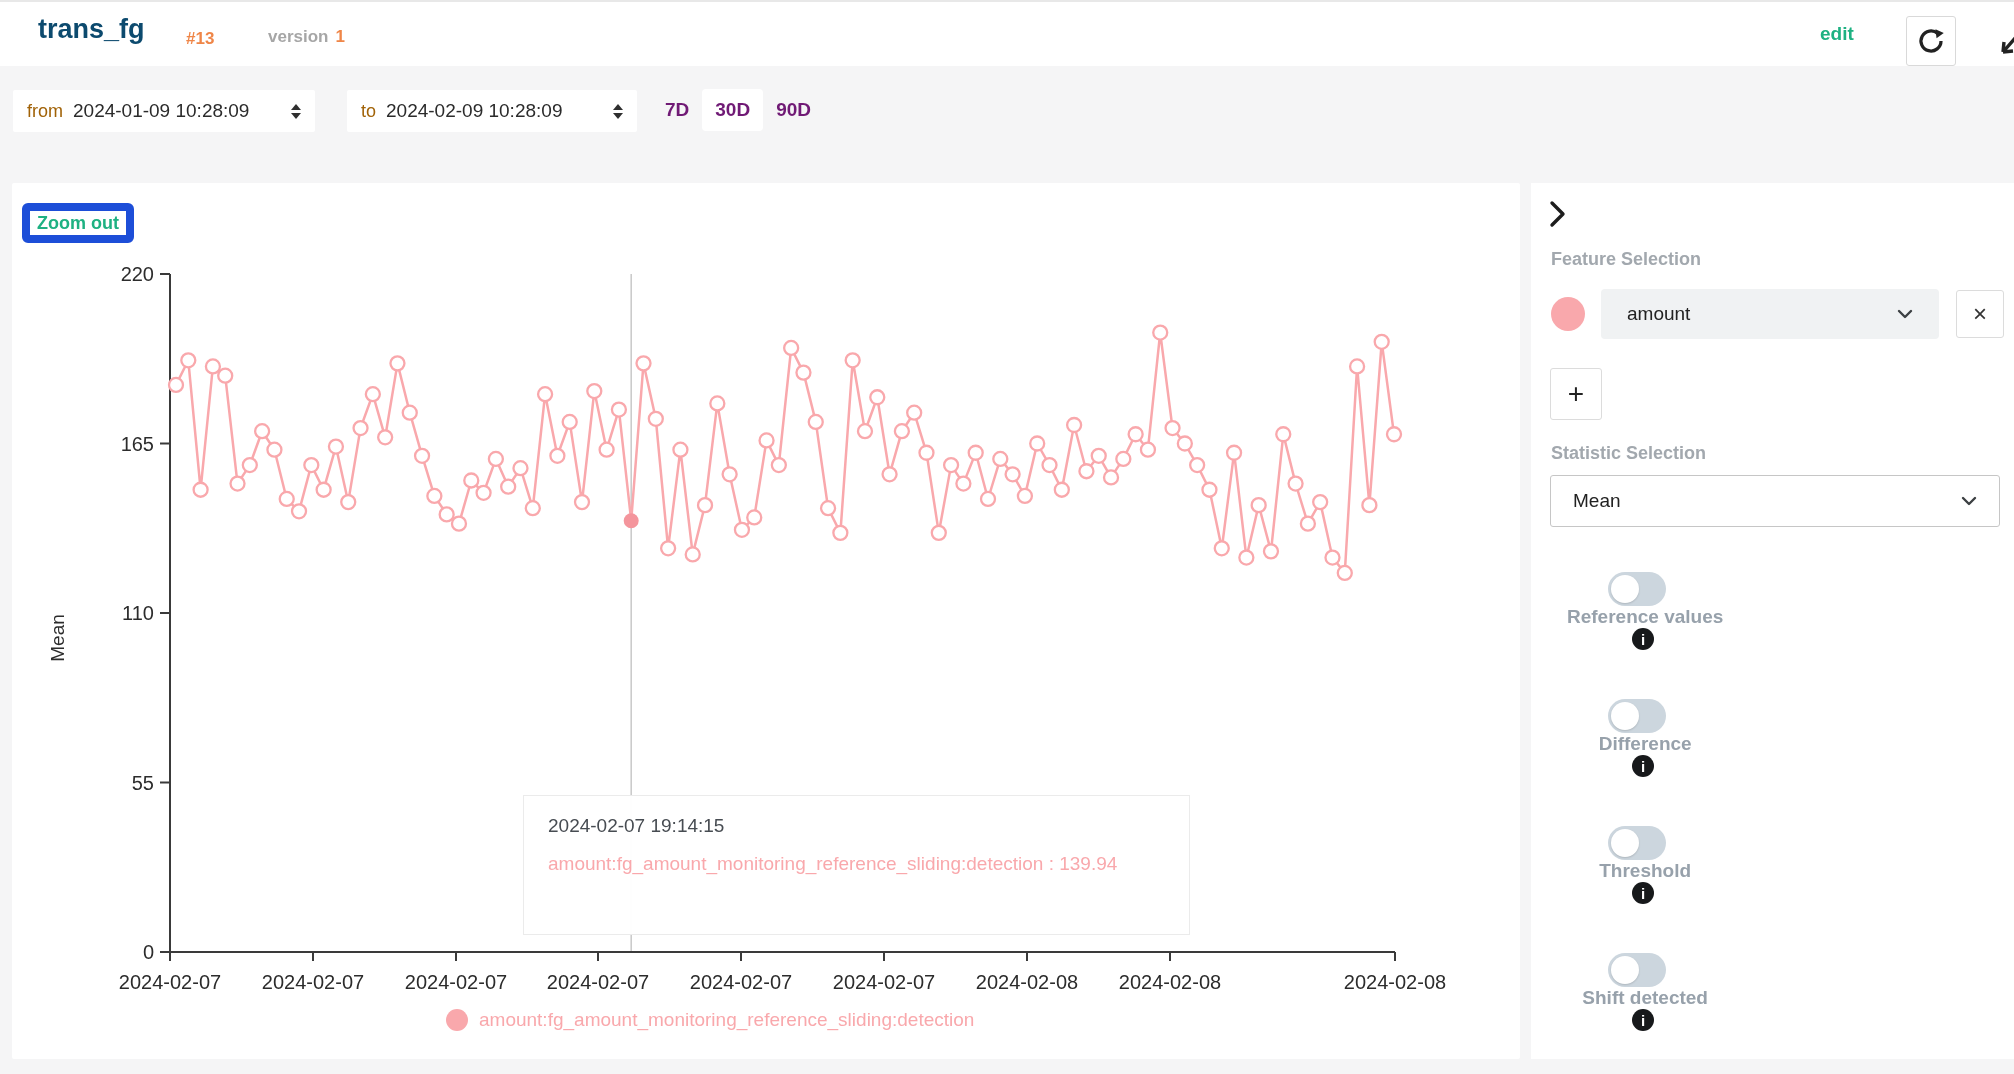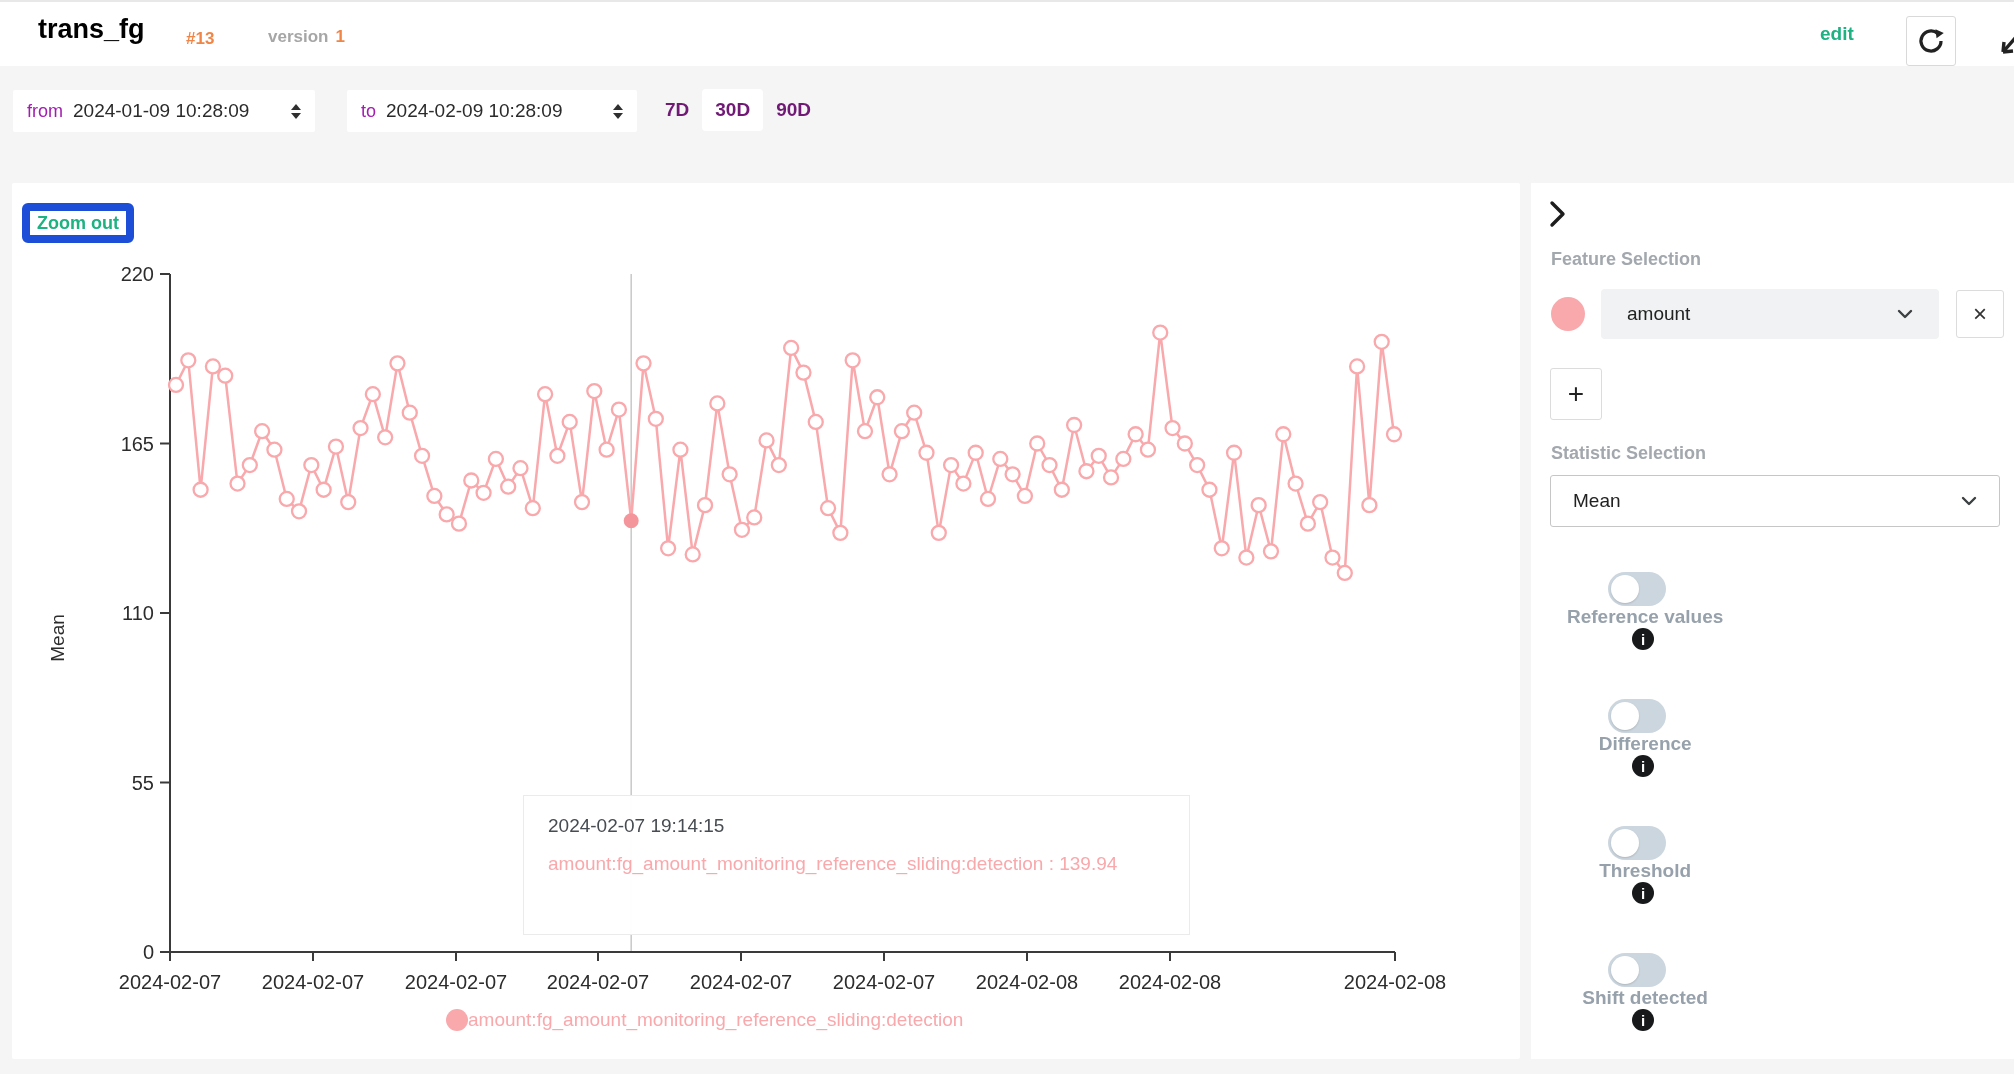--- a/index.html
+++ b/index.html
@@ -4,47 +4,47 @@
 <style>
   html,body{margin:0;padding:0;}
   body{
     width:2014px;height:1074px;position:relative;overflow:hidden;
     background:#f5f5f6;
     font-family:"Liberation Sans","DejaVu Sans",sans-serif;
     -webkit-font-smoothing:antialiased;
   }
   
   .header{position:absolute;left:0;top:0;width:2014px;height:64px;background:#fff;border-top:2px solid #e8e8e8;}
-  .page-title{position:absolute;left:38px;top:12px;font-size:27px;font-weight:700;color:#000000;}
+  .page-title{position:absolute;left:38px;top:12px;font-size:27px;font-weight:700;color:#0c4a6e;}
   .fg-badge{position:absolute;left:186px;top:27px;font-size:17px;font-weight:700;color:#ef8648;}
   .version{position:absolute;left:268px;top:25px;font-size:17px;font-weight:700;color:#a6a6a6;}
   .version .vnum{color:#ef8648;margin-left:7px;}
   .edit-link{position:absolute;left:1820px;top:21px;font-size:19px;font-weight:700;color:#1eb182;cursor:pointer;}
   .refresh-btn{position:absolute;left:1906px;top:14px;width:50px;height:50px;background:#fff;border:1px solid #d9d9d9;border-radius:3px;display:flex;align-items:center;justify-content:center;cursor:pointer;padding:0;}
   .partial-icon{position:absolute;left:2001px;top:22px;width:20px;height:34px;overflow:hidden;}
   
   .datebox{position:absolute;top:90px;height:42px;background:#fff;border-radius:2px;display:flex;align-items:center;padding:0 14px;box-sizing:border-box;cursor:pointer;}
-  .datebox .dlabel{font-size:18px;color:#a21caf;}
+  .datebox .dlabel{font-size:18px;color:#a16207;}
   .datebox .dvalue{font-size:19px;color:#2b2b2b;margin-left:10px;}
   .from-box{left:13px;width:302px;}
   .to-box{left:347px;width:290px;}
   .stepper{margin-left:auto;display:flex;flex-direction:column;gap:3px;padding-left:12px;}
   .stepper .up{width:0;height:0;border-left:5px solid transparent;border-right:5px solid transparent;border-bottom:6px solid #2f2f2f;}
   .stepper .down{width:0;height:0;border-left:5px solid transparent;border-right:5px solid transparent;border-top:6px solid #2f2f2f;}
   .ranges{position:absolute;left:652px;top:89px;display:flex;align-items:center;}
   .range-btn{font-size:19px;font-weight:700;color:#701a75;padding:10px 13px;border-radius:4px;cursor:pointer;}
   .range-btn.active{background:#fff;}
   
   .chart-card{position:absolute;left:12px;top:183px;width:1508px;height:876px;background:#fff;border-radius:2px;}
   .zoom-out{position:absolute;left:10px;top:20px;width:112px;height:40px;border:8px solid #1d4ed8;border-radius:6px;background:#fff;color:#1eb182;font-size:18px;font-weight:700;display:flex;align-items:center;justify-content:center;cursor:pointer;box-sizing:border-box;}
   #chart-svg{position:absolute;left:0;top:0;}
   .tooltip{position:absolute;left:511px;top:612px;width:667px;height:140px;background:rgba(255,255,255,.97);border:1px solid #ebebeb;box-sizing:border-box;padding:19px 24px;}
   .tooltip .tdate{font-size:19px;color:#474c52;}
   .tooltip .tseries{font-size:19px;margin-top:16px;}
-  .legend{position:absolute;left:434px;top:826px;display:flex;align-items:flex-end;}
+  .legend{position:absolute;left:434px;top:826px;display:flex;align-items:flex-end;gap:11px;}
   .legend .dot{width:22px;height:22px;border-radius:50%;}
   .legend .ltext{font-size:19px;}
   
   .sidebar{position:absolute;left:1531px;top:183px;width:483px;height:876px;background:#fff;}
   .collapse-btn{position:absolute;left:18px;top:14px;width:30px;height:34px;background:none;border:none;cursor:pointer;padding:0;display:flex;align-items:center;justify-content:flex-start;}
   .side-title{font-size:18px;font-weight:700;color:#a2a8ae;}
   .fs-title{position:absolute;left:20px;top:66px;}
   .feature-row{position:absolute;left:20px;top:106px;display:flex;align-items:center;}
   .series-dot{width:34px;height:34px;border-radius:50%;}
   .feature-select{margin-left:16px;width:338px;height:50px;background:#f0f2f3;border-radius:4px;display:flex;align-items:center;justify-content:space-between;padding:0 26px;box-sizing:border-box;cursor:pointer;gap:20px;}

